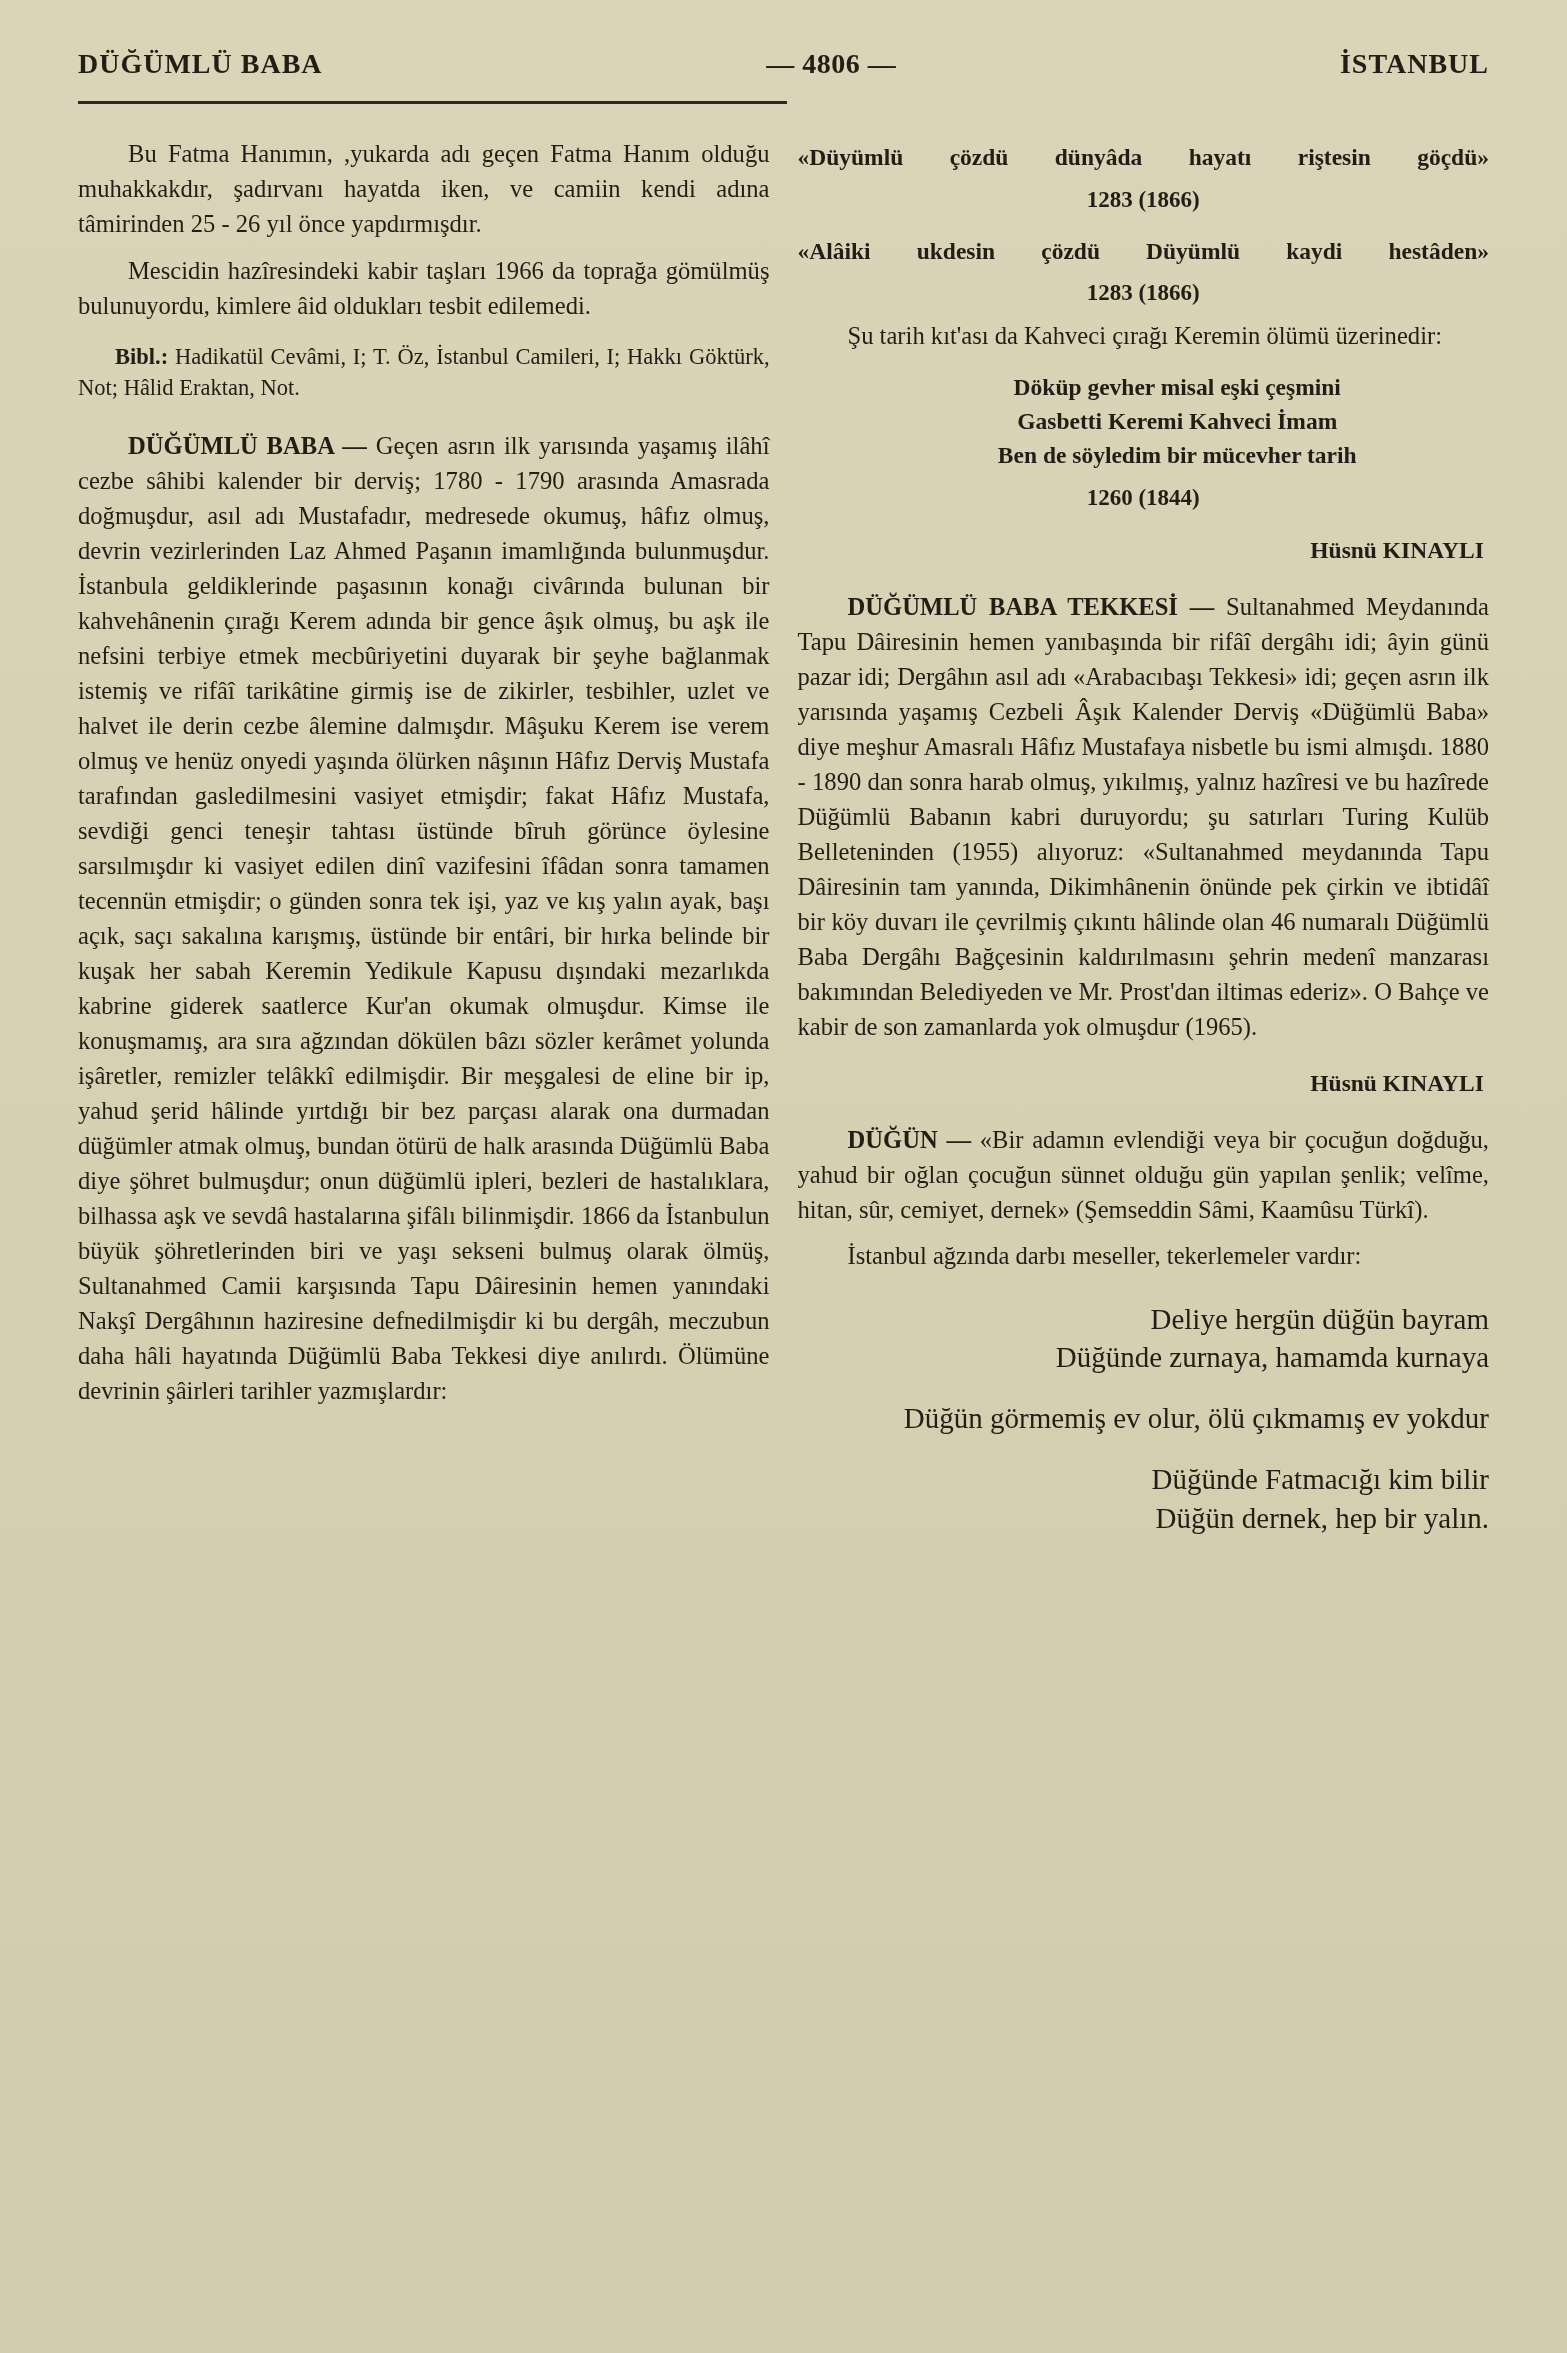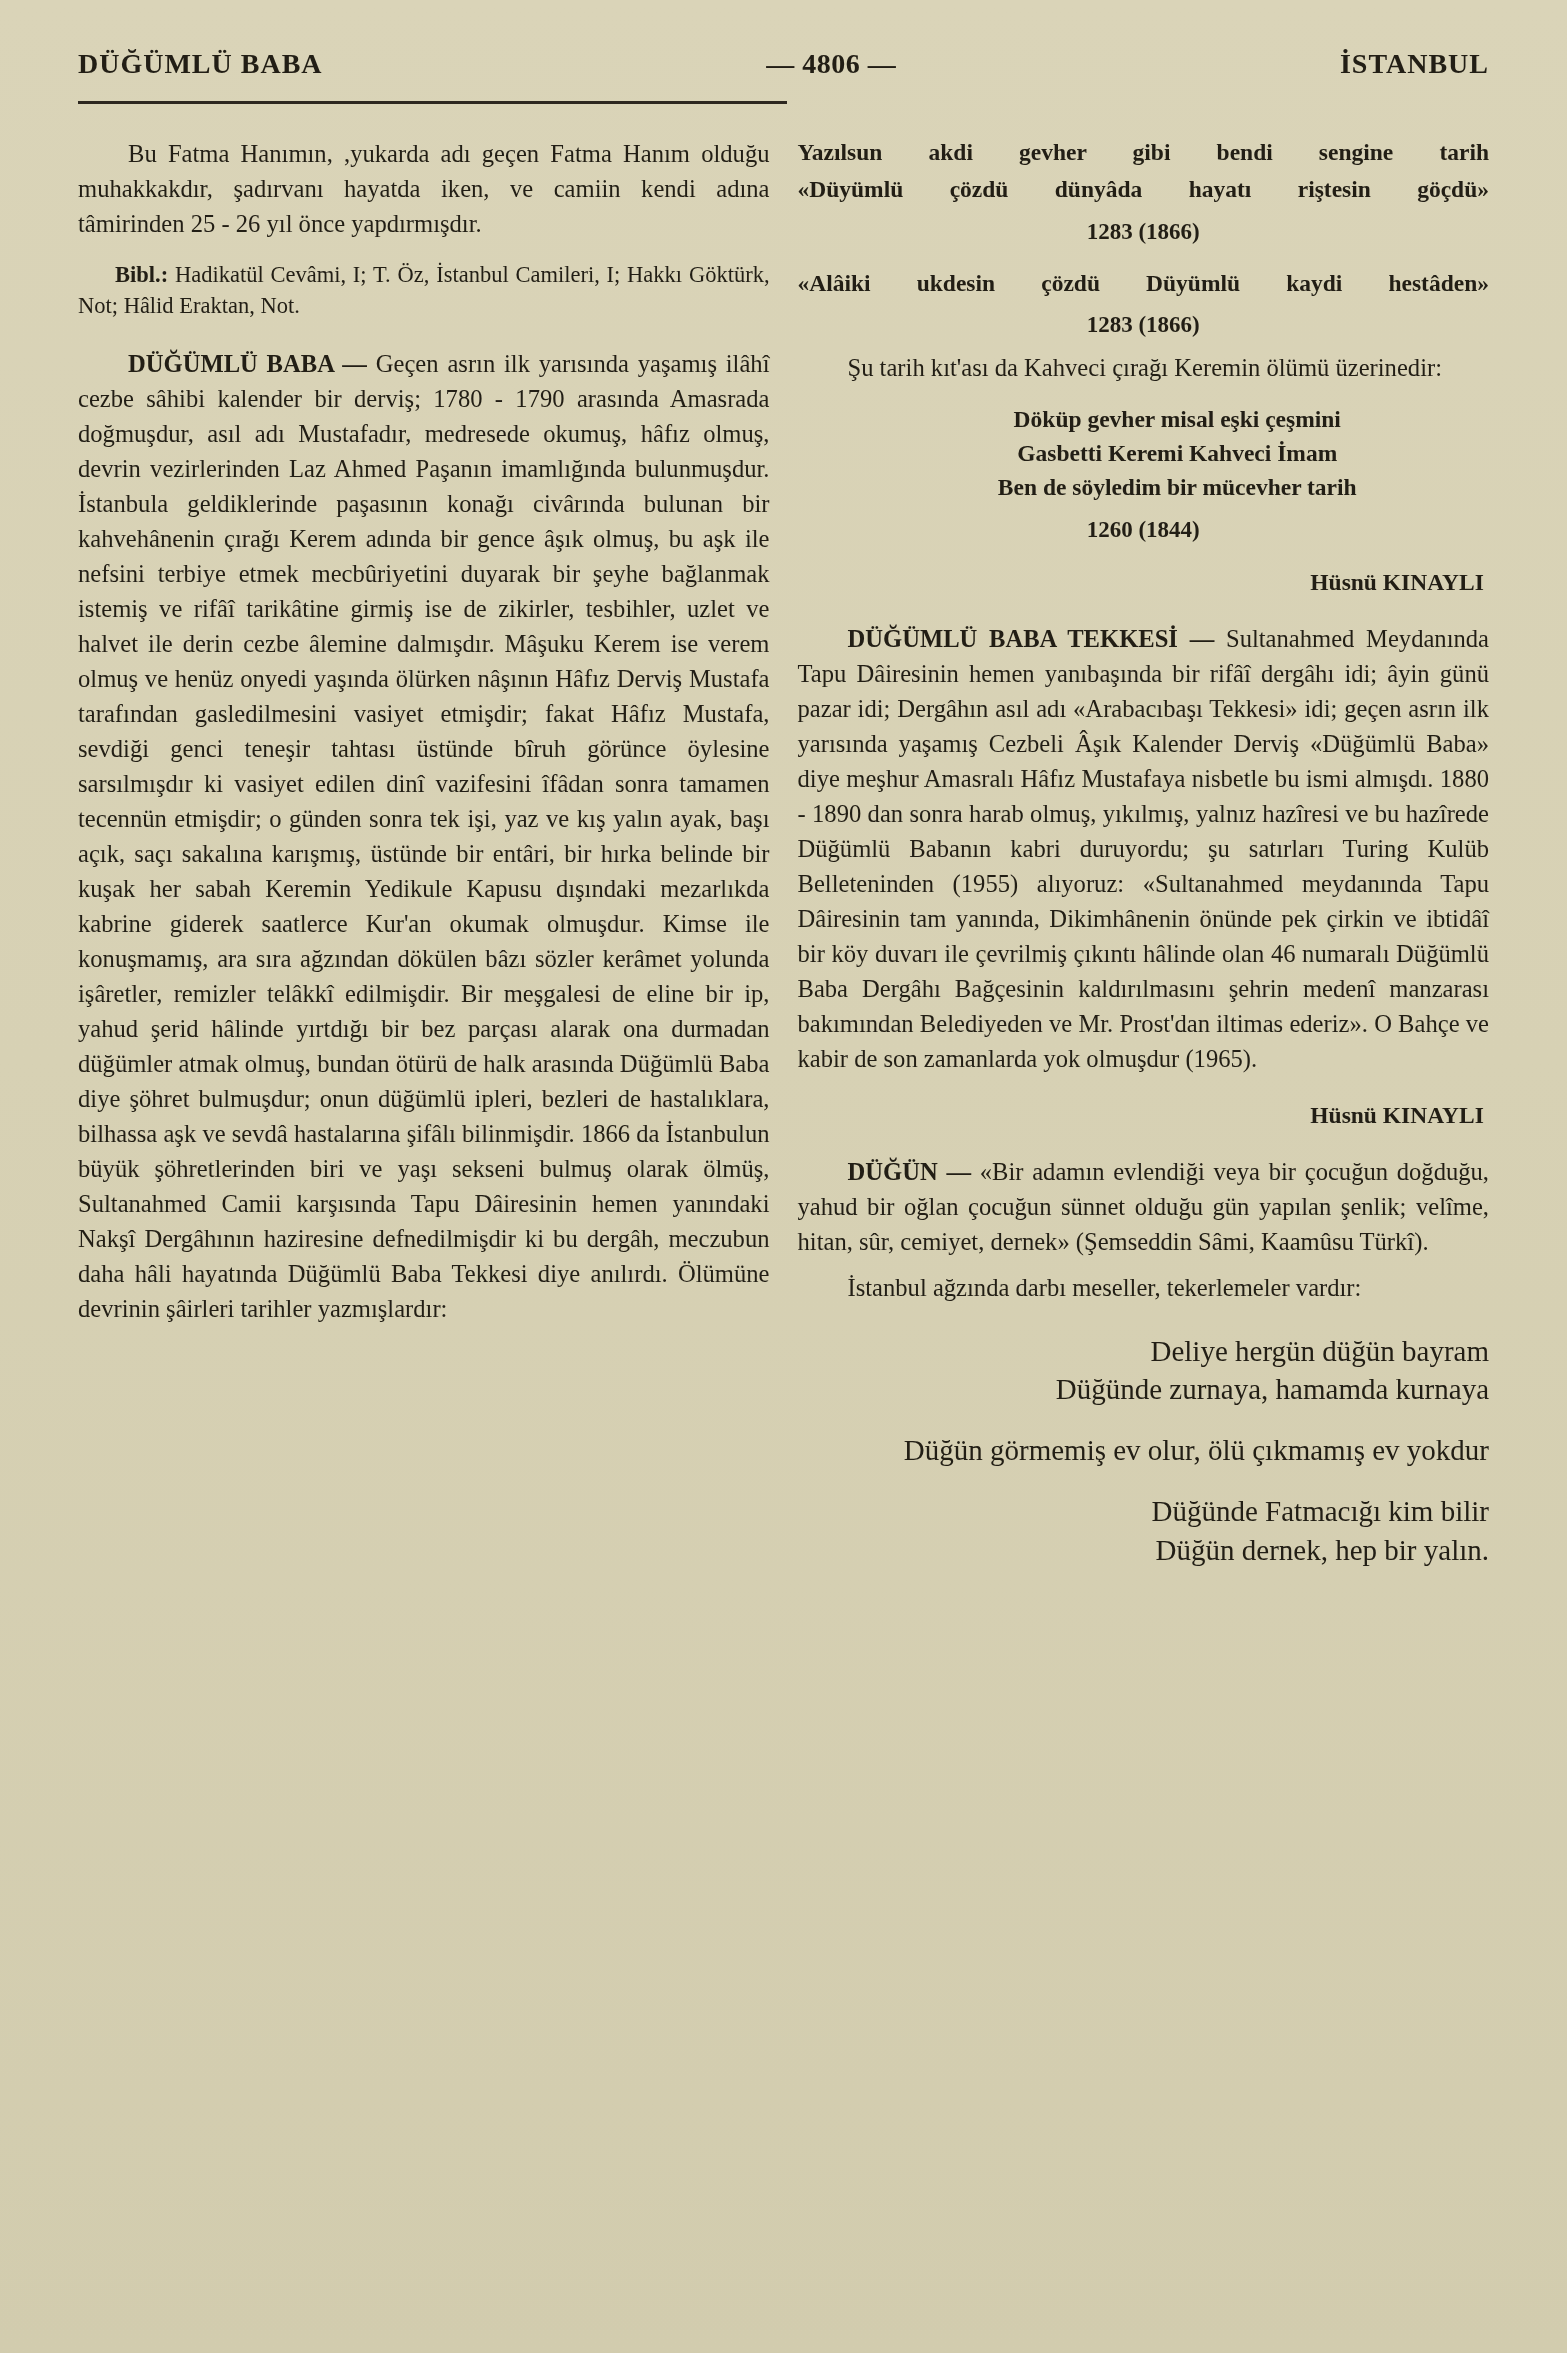--- a/index.html
+++ b/index.html
@@ -136,36 +136,36 @@
   </header>
 
   <div class="header-rule"></div>
 
   <main class="columns">
 
     <section class="col">
 
       <p class="para indent">Bu Fatma Hanımın, ,yukarda adı geçen Fatma Hanım olduğu muhakkakdır, şadırvanı hayatda iken, ve camiin kendi adına tâmirinden 25 - 26 yıl önce yapdırmışdır.</p>
 
+      <p class="para indent">Mescidin hazîresindeki kabir taşları 1966 da toprağa gömülmüş bulunuyordu, kimlere âid oldukları tesbit edilemedi.</p>
 
       <p class="para bibl">
         <span class="bold">Bibl.:</span>
         <span>Hadikatül Cevâmi, I; T. Öz, İstanbul Camileri, I; Hakkı Göktürk, Not; Hâlid Eraktan, Not.</span>
       </p>
 
       <p class="para entry">
         <span class="bold">DÜĞÜMLÜ BABA —</span>
         <span>Geçen asrın ilk yarısında yaşamış ilâhî cezbe sâhibi kalender bir derviş; 1780 - 1790 arasında Amasrada doğmuşdur, asıl adı Mustafadır, medresede okumuş, hâfız olmuş, devrin vezirlerinden Laz Ahmed Paşanın imamlığında bulunmuşdur. İstanbula geldiklerinde paşasının konağı civârında bulunan bir kahvehânenin çırağı Kerem adında bir gence âşık olmuş, bu aşk ile nefsini terbiye etmek mecbûriyetini duyarak bir şeyhe bağlanmak istemiş ve rifâî tarikâtine girmiş ise de zikirler, tesbihler, uzlet ve halvet ile derin cezbe âlemine dalmışdır. Mâşuku Kerem ise verem olmuş ve henüz onyedi yaşında ölürken nâşının Hâfız Derviş Mustafa tarafından gasledilmesini vasiyet etmişdir; fakat Hâfız Mustafa, sevdiği genci teneşir tahtası üstünde bîruh görünce öylesine sarsılmışdır ki vasiyet edilen dinî vazifesini îfâdan sonra tamamen tecennün etmişdir; o günden sonra tek işi, yaz ve kış yalın ayak, başı açık, saçı sakalına karışmış, üstünde bir entâri, bir hırka belinde bir kuşak her sabah Keremin Yedikule Kapusu dışındaki mezarlıkda kabrine giderek saatlerce Kur'an okumak olmuşdur. Kimse ile konuşmamış, ara sıra ağzından dökülen bâzı sözler kerâmet yolunda işâretler, remizler telâkkî edilmişdir. Bir meşgalesi de eline bir ip, yahud şerid hâlinde yırtdığı bir bez parçası alarak ona durmadan düğümler atmak olmuş, bundan ötürü de halk arasında Düğümlü Baba diye şöhret bulmuşdur; onun düğümlü ipleri, bezleri de hastalıklara, bilhassa aşk ve sevdâ hastalarına şifâlı bilinmişdir. 1866 da İstanbulun büyük şöhretlerinden biri ve yaşı sekseni bulmuş olarak ölmüş, Sultanahmed Camii karşısında Tapu Dâiresinin hemen yanındaki Nakşî Dergâhının haziresine defnedilmişdir ki bu dergâh, meczubun daha hâli hayatında Düğümlü Baba Tekkesi diye anılırdı. Ölümüne devrinin şâirleri tarihler yazmışlardır:</span>
       </p>
 
     </section>
 
     <section class="col">
 
-      <p class="verse">Yazılsun akdi gevher gibi bendi sengine tarih</p>
       <p class="verse second">«Düyümlü çözdü dünyâda hayatı riştesin göçdü»</p>
       <p class="date">1283 (1866)</p>
 
       <p class="verse spaced">«Alâiki ukdesin çözdü Düyümlü kaydi hestâden»</p>
       <p class="date">1283 (1866)</p>
 
       <p class="para indent">Şu tarih kıt'ası da Kahveci çırağı Keremin ölümü üzerinedir:</p>
 
       <div class="poem">
         <p class="poem-line">Döküp gevher misal eşki çeşmini</p>

